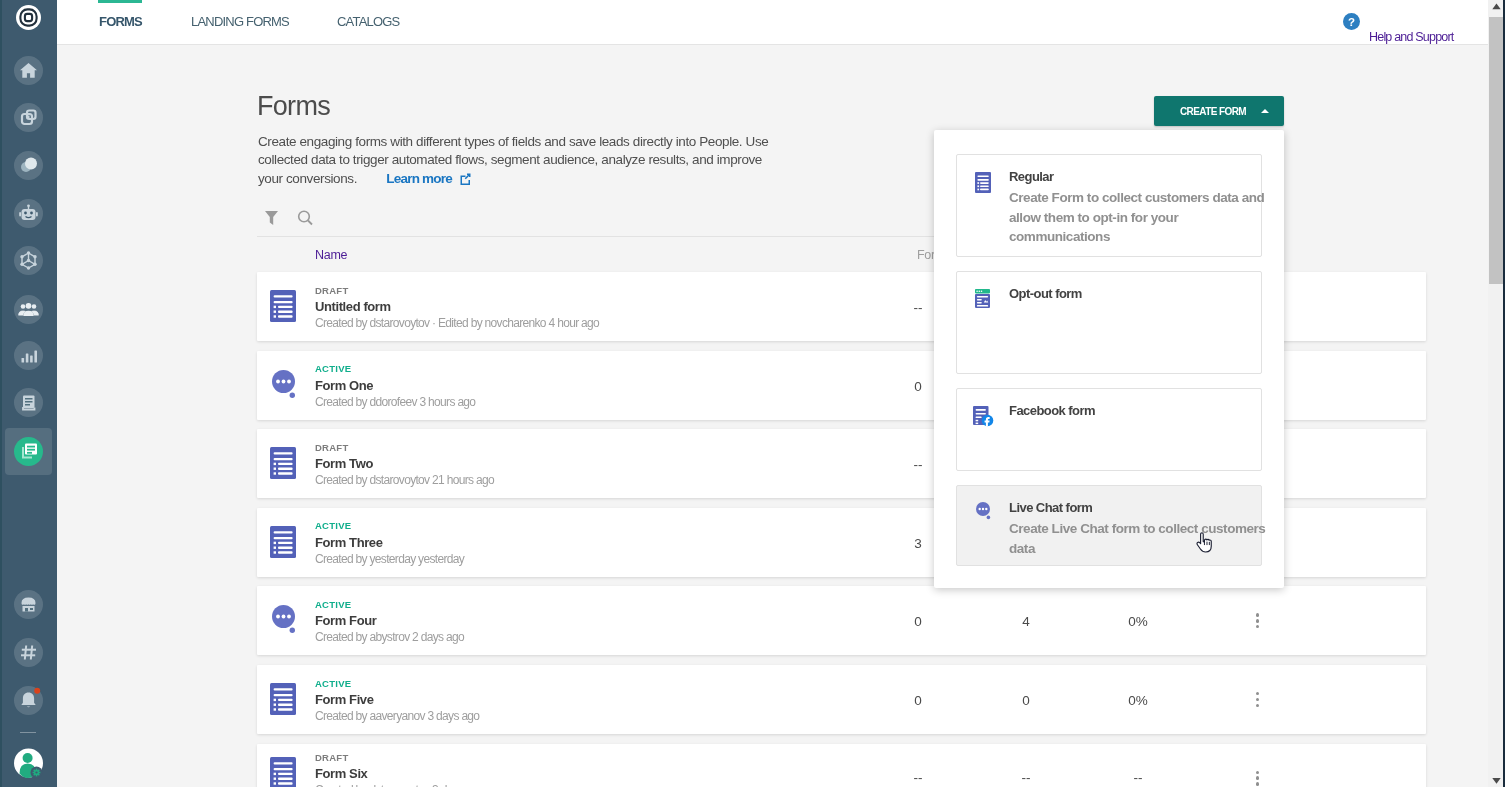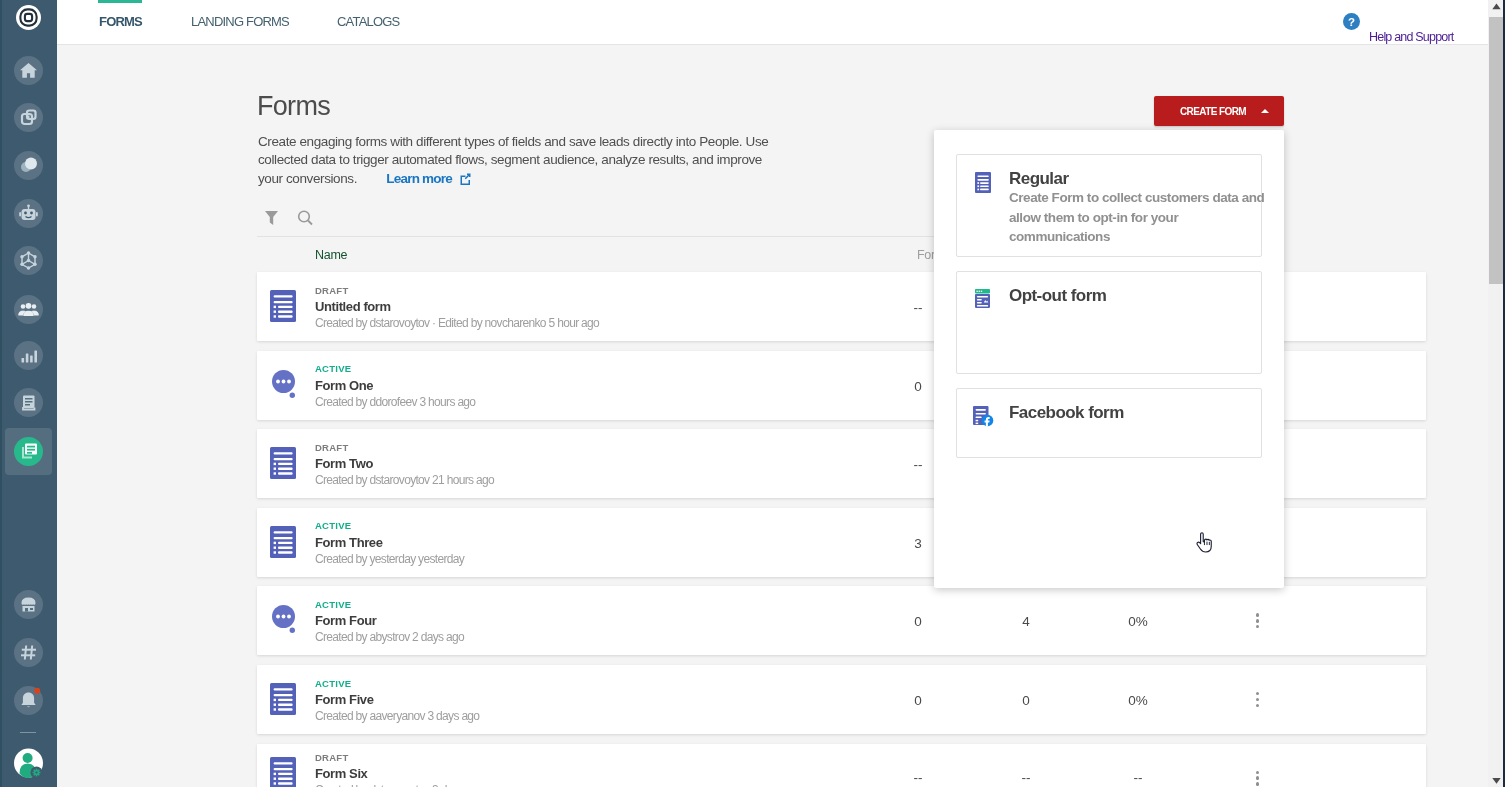--- a/index.html
+++ b/index.html
@@ -30,44 +30,44 @@
 .sarrow { position:absolute; right:0; width:17px; height:17px; }
 
 
 #content { position:absolute; left:57px; top:45px; width:1431px; height:742px; background:#f4f4f4; }
 #pagehead { position:absolute; left:0; top:0; width:1505px; height:787px; z-index:5; pointer-events:none; }
 h1 { position:absolute; left:257px; top:91px; font-size:27px; font-weight:normal; color:#4c4c4c; letter-spacing:-0.7px; }
 #desc { position:absolute; left:258px; top:133px; font-size:13.5px; line-height:18.3px; color:#4f4f4f; letter-spacing:-0.4px; }
 #desc a { color:#1a76c2; font-weight:bold; text-decoration:none; letter-spacing:-0.8px;margin-left:26px; }
 #filters { position:absolute; left:264px; top:210px; }
 #tdivider { position:absolute; left:257px; top:236px; width:1027px; height:1px; background:#e2e2e2; }
-#thname { position:absolute; left:315px; top:248px; font-size:12.5px; color:#14532d; letter-spacing:-0.3px; }
+#thname { position:absolute; left:315px; top:248px; font-size:12.5px; color:#4c1d95; letter-spacing:-0.3px; }
 #thform { position:absolute; left:917px; top:248px; font-size:12.5px; color:#9e9e9e; letter-spacing:-0.3px; }
 
 
 .row { position:absolute; left:257px; width:1169px; height:69px; background:#fff; box-shadow:0 1px 3px rgba(0,0,0,0.12); border-radius:1px; }
 .status { position:absolute; left:58px; top:12.5px; font-size:9.5px; font-weight:bold; letter-spacing:0.25px; color:#7d7d7d; }
 .status.on { color:#10ae8c; }
 .rtitle { position:absolute; left:58px; top:27px; font-size:13px; font-weight:bold; color:#3d3d3d; letter-spacing:-0.4px; }
 .rmeta { position:absolute; left:58px; top:44px; font-size:12px; color:#9e9e9e; letter-spacing:-0.68px; }
 .ricon { position:absolute; left:13px; top:18px; }
 .num { position:absolute; top:28px; width:40px; text-align:center; font-size:13.5px; color:#4a4a4a; }
 .n1 { left:641px; } .n2 { left:749px; } .n3 { left:861px; }
 .kebab { position:absolute; left:999px; top:27px; width:4px; }
 .kdot { width:3.4px; height:3.4px; border-radius:50%; background:#8f8f8f; margin-bottom:2.4px; }
 
 
-#cbtn { position:absolute; left:1154px; top:96px; width:130px; height:30px; background:#b91c1c; border-radius:2px; box-shadow:0 1px 2px rgba(0,0,0,0.2); z-index:20; }
+#cbtn { position:absolute; left:1154px; top:96px; width:130px; height:30px; background:#0f766e; border-radius:2px; box-shadow:0 1px 2px rgba(0,0,0,0.2); z-index:20; }
 #cbtn span { position:absolute; left:26px; top:10px; font-size:10px; font-weight:bold; color:#fff; letter-spacing:-0.6px; }
 #caret { position:absolute; left:107px; top:13px; width:0; height:0; border-left:4.5px solid transparent; border-right:4.5px solid transparent; border-bottom:4.5px solid #fff; }
 
 
 #panel { position:absolute; left:934px; top:130px; width:350px; height:458px; background:#fff; border-radius:2px; box-shadow:0 2px 8px rgba(0,0,0,0.22); z-index:19; }
 .opt { position:absolute; left:22px; width:306px; border:1px solid #e1e1e1; border-radius:2px; background:#fff; }
-.opt .ot { position:absolute; left:52px; top:14px; font-size:17px; font-weight:bold; color:#424242; letter-spacing:-0.55px; }
+.opt .ot { position:absolute; left:52px; top:14px; font-size:13px; font-weight:bold; color:#424242; letter-spacing:-0.55px; }
 .opt .od { position:absolute; left:52px; top:33px; font-size:13.5px; line-height:19.5px; color:#909090; letter-spacing:-0.45px; white-space:nowrap;font-weight:bold; }
 .opt .oicon { position:absolute; left:18px; top:15px; }
 #opt4 { background:#f1f1f1; }
 </style>
 </head>
 <body>
 <div id="root">
 
   <div id="content"></div>
   <div id="pagehead">
@@ -97,21 +97,21 @@
             <rect x="3.6" y="15.7" width="2.4" height="2.4"></rect>
             <rect x="8" y="15.7" width="14.6" height="2.4" rx="1"></rect>
             <rect x="3.6" y="20.5" width="2.4" height="2.4"></rect>
             <rect x="8" y="20.5" width="14.6" height="2.4" rx="1"></rect>
             <rect x="3.6" y="25.3" width="2.4" height="2.4"></rect>
             <rect x="8" y="25.3" width="14.6" height="2.4" rx="1"></rect>
           </g>
         </svg>
       <div class="status">DRAFT</div>
       <div class="rtitle">Untitled form</div>
-      <div class="rmeta">Created by dstarovoytov · Edited by novcharenko 5 hour ago</div>
+      <div class="rmeta">Created by dstarovoytov · Edited by novcharenko 4 hour ago</div>
       <div class="num n1">--</div>
     </div>
     <div class="row" style="top:350.6px">
       <svg class="ricon" style="top:19px" width="30" height="36" viewBox="0 0 30 36">
           <circle cx="13.5" cy="11.5" r="11.5" fill="#6571c4"></circle>
           <g fill="#fff">
             <circle cx="8" cy="11.5" r="1.9"></circle>
             <circle cx="13.5" cy="11.5" r="1.9"></circle>
             <circle cx="19" cy="11.5" r="1.9"></circle>
           </g>
@@ -279,34 +279,47 @@
           <g fill="#fff">
             <rect x="1.9" y="6.9" width="11.2" height="1.5" rx="0.7"></rect>
             <rect x="1.9" y="10" width="4.9" height="1.5" rx="0.7"></rect>
             <rect x="1.9" y="13" width="4.9" height="1.5" rx="0.7"></rect>
             <path d="M8.8 13.6 l1.5-2.5 1 1.6 0.8-1.2 1.2 2.1 z"></path>
             <rect x="1.9" y="16.1" width="11.2" height="1.5" rx="0.7"></rect>
           </g>
         </svg>
       <div class="ot">Opt-out form</div>
     </div>
-    <div class="opt" style="top:258px; height:70px">
+    <div class="opt" style="top:258px; height:83px">
       <svg class="oicon" style="left:15.5px; top:16.5px" width="21" height="21" viewBox="0 0 21 21">
           <rect width="15.5" height="19" rx="1" fill="#5361b8"></rect>
           <g fill="#fff">
             <rect x="2.6" y="3" width="10.3" height="1.8" rx="0.8"></rect>
             <rect x="2.6" y="6.9" width="10.3" height="1.6" rx="0.7"></rect>
             <rect x="2.6" y="10.5" width="6" height="1.6" rx="0.7"></rect>
             <rect x="2.6" y="13.8" width="2.6" height="1.5"></rect>
             <rect x="2.6" y="16.6" width="2.6" height="1.5"></rect>
           </g>
           <circle cx="14.5" cy="14.5" r="5.8" fill="#1286e8"></circle>
           <path d="M15.3 11.1 c-1.55 0-2.4 0.9-2.4 2.3 v1.2 h-1.3 v1.9 h1.3 v4 h2 v-4 h1.45 l0.25-1.9 h-1.7 v-1 c0-0.35 0.2-0.6 0.55-0.6 h1.2 v-1.9 z" fill="#fff"></path>
         </svg>
       <div class="ot">Facebook form</div>
+    </div>
+    <div class="opt" id="opt4" style="top:355px; height:81px">
+      <svg class="oicon" style="top:16px" width="18" height="22" viewBox="0 0 18 22">
+          <circle cx="8" cy="7" r="7" fill="#6571c4"></circle>
+          <g fill="#fff">
+            <circle cx="4.7" cy="7" r="1.2"></circle>
+            <circle cx="8" cy="7" r="1.2"></circle>
+            <circle cx="11.3" cy="7" r="1.2"></circle>
+          </g>
+          <circle cx="13.4" cy="15.4" r="1.8" fill="#6571c4"></circle>
+        </svg>
+      <div class="ot">Live Chat form</div>
+      <div class="od">Create Live Chat form to collect customers<br>data</div>
     </div>
     <svg style="position:absolute; left:261px; top:400px" width="21" height="25.5" viewBox="0 0 24 28">
         <path d="M7.8 2.6 c0.9 0 1.6 0.7 1.6 1.6 v8.6 l1.4 0.28 v-1.7 c0-0.8 0.65-1.45 1.45-1.45 0.55 0 1.05 0.32 1.3 0.8 0.27-0.38 0.72-0.62 1.22-0.62 0.68 0 1.25 0.45 1.44 1.07 0.24-0.17 0.54-0.27 0.86-0.27 0.83 0 1.5 0.67 1.5 1.5 v5.6 c0 3.9-2.45 6.55-6.45 6.55 -3 0-4.4-1.15-5.95-3.4 l-3.6-5.2 c-0.52-0.76-0.33-1.8 0.43-2.32 0.72-0.5 1.7-0.4 2.3 0.23 l1.1 1.15 V4.2 c0-0.9 0.7-1.6 1.6-1.6 z" fill="#fff" stroke="#1c2033" stroke-width="1.3" stroke-linejoin="round"></path>
         <g stroke="#1c2033" stroke-width="1.1" stroke-linecap="round">
           <line x1="10.8" y1="13.6" x2="10.8" y2="16.2"></line>
           <line x1="13.7" y1="13.2" x2="13.7" y2="16.2"></line>
           <line x1="16.4" y1="13.4" x2="16.4" y2="16.2"></line>
         </g>
       </svg>
   </div>

